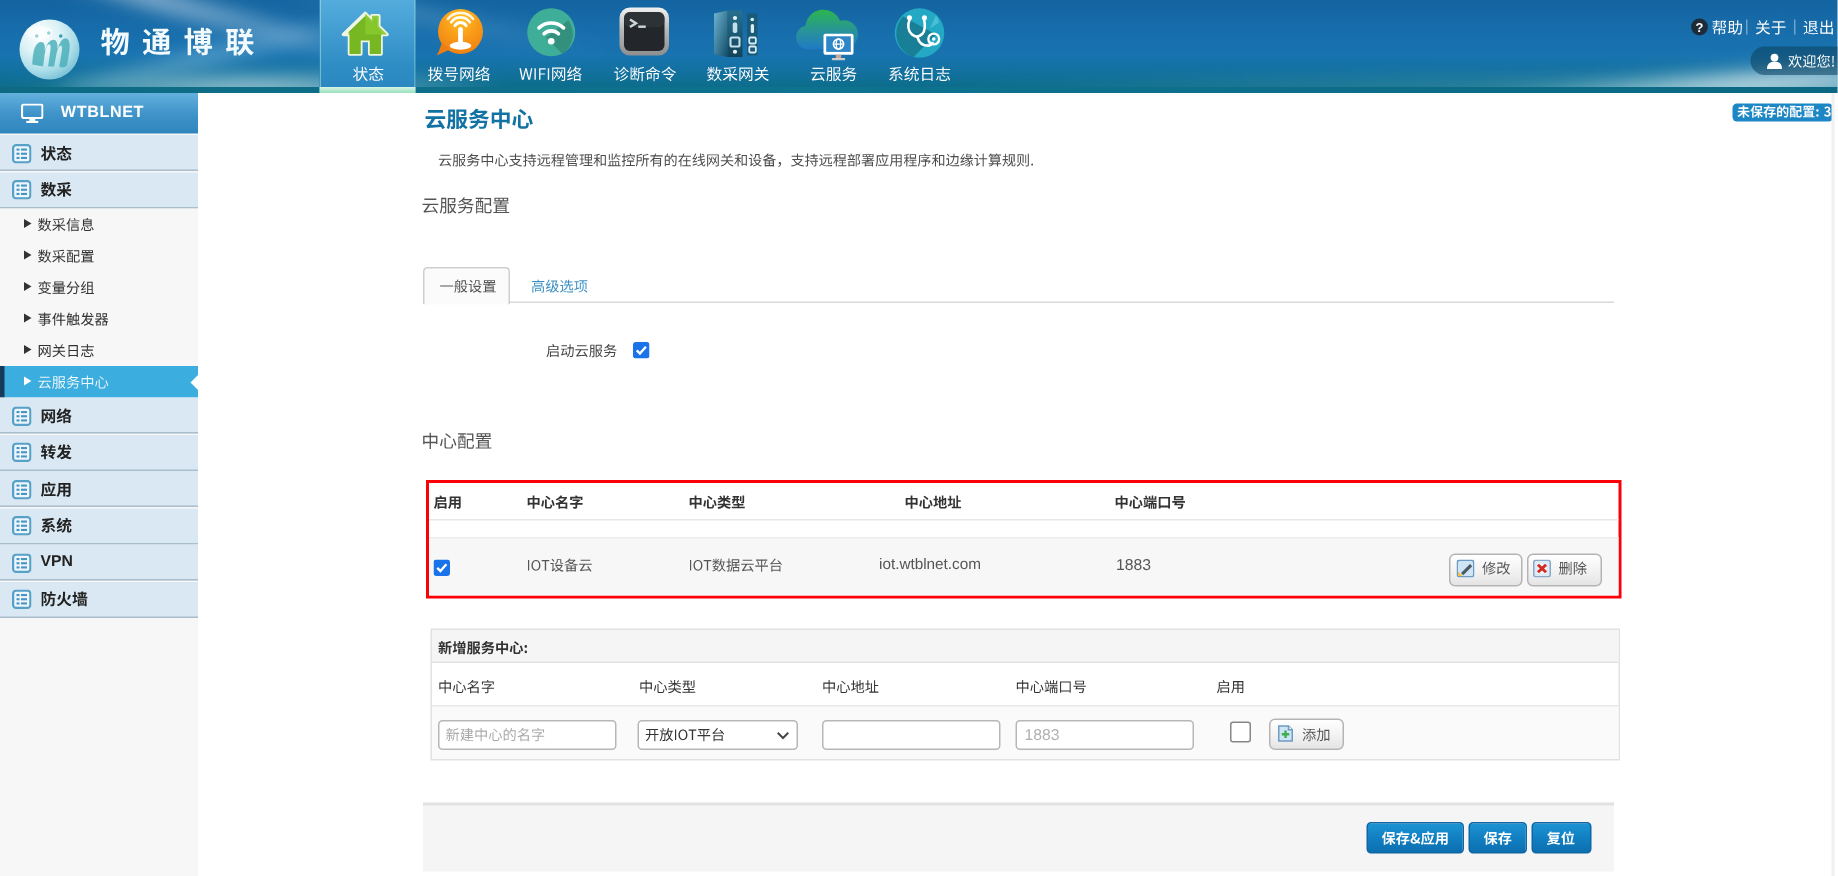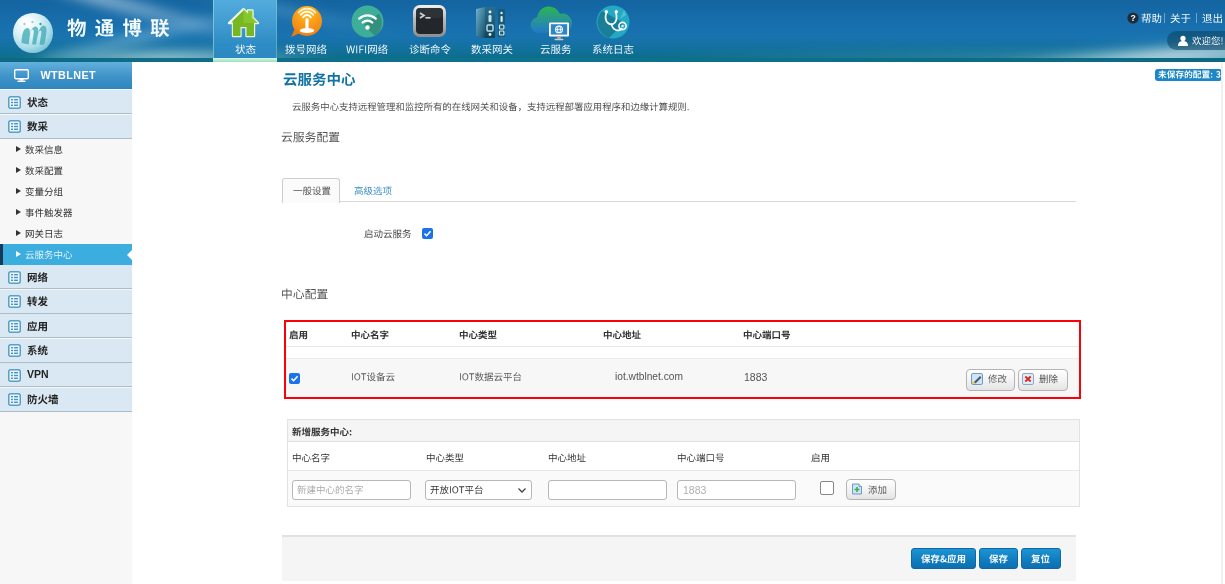--- a/index.html
+++ b/index.html
@@ -384,21 +384,21 @@
 <svg class="abs" style="left:289px;top:372.5px" width="11" height="11" viewBox="0 0 11 11">
 <rect width="11" height="11" rx="2" fill="#1a73e8"></rect>
     <path d="M2.5 5.6 L4.6 7.7 L8.6 3.2" fill="none" stroke="#fff" stroke-width="1.6"></path>
   </svg>
 <svg style="position:absolute;left:351px;top:372px;" width="45" height="12" viewBox="0 0 45 12">
     <path transform="translate(0,8.36)" d="M1 0L1.8 0L1.8 -7L1 -7ZM6.3 0.1C8.1 0.1 9.3 -1.3 9.3 -3.5C9.3 -5.7 8.1 -7.1 6.3 -7.1C4.6 -7.1 3.3 -5.7 3.3 -3.5C3.3 -1.3 4.6 0.1 6.3 0.1ZM6.3 -0.6C5.1 -0.6 4.2 -1.8 4.2 -3.5C4.2 -5.2 5.1 -6.3 6.3 -6.3C7.6 -6.3 8.4 -5.2 8.4 -3.5C8.4 -1.8 7.6 -0.6 6.3 -0.6ZM12.2 0L13.1 0L13.1 -6.2L15.2 -6.2L15.2 -7L10.1 -7L10.1 -6.2L12.2 -6.2ZM16.7 -7.4C17.2 -6.9 17.8 -6.3 18.1 -5.9L18.6 -6.4C18.3 -6.8 17.7 -7.4 17.1 -7.8ZM15.9 -5L15.9 -4.3L17.3 -4.3L17.3 -0.9C17.3 -0.5 17 -0.2 16.8 -0C16.9 0.1 17.1 0.4 17.2 0.6C17.3 0.4 17.6 0.2 19.3 -1.1C19.2 -1.2 19.1 -1.5 19 -1.7L18 -0.9L18 -5ZM20.2 -7.6L20.2 -6.6C20.2 -5.9 20 -5.1 18.7 -4.5C18.9 -4.4 19.1 -4.1 19.2 -4C20.6 -4.6 20.9 -5.7 20.9 -6.6L20.9 -7L22.5 -7L22.5 -5.4C22.5 -4.7 22.7 -4.5 23.3 -4.5C23.4 -4.5 23.9 -4.5 24.1 -4.5C24.2 -4.5 24.4 -4.5 24.6 -4.5C24.5 -4.7 24.5 -4.9 24.5 -5.1C24.4 -5.1 24.2 -5.1 24 -5.1C23.9 -5.1 23.5 -5.1 23.4 -5.1C23.2 -5.1 23.2 -5.2 23.2 -5.4L23.2 -7.6ZM23.2 -3.1C22.8 -2.4 22.3 -1.7 21.7 -1.2C21.1 -1.7 20.5 -2.4 20.2 -3.1ZM19.2 -3.8L19.2 -3.1L19.7 -3.1L19.5 -3.1C19.9 -2.2 20.5 -1.4 21.1 -0.8C20.4 -0.4 19.6 -0 18.8 0.1C18.9 0.3 19 0.6 19.1 0.8C20 0.5 20.9 0.2 21.7 -0.4C22.4 0.2 23.3 0.6 24.2 0.8C24.3 0.6 24.5 0.3 24.7 0.2C23.8 -0 22.9 -0.4 22.2 -0.8C23.1 -1.5 23.7 -2.4 24.1 -3.6L23.6 -3.8L23.5 -3.8ZM31.5 -6.5C31.1 -6.1 30.5 -5.6 29.8 -5.3C29.1 -5.6 28.6 -6 28.1 -6.4L28.3 -6.5ZM28.5 -8C28.1 -7.2 27.1 -6.2 25.7 -5.6C25.9 -5.5 26.1 -5.2 26.2 -5.1C26.8 -5.3 27.2 -5.7 27.6 -6C28 -5.6 28.5 -5.2 29 -4.9C27.9 -4.4 26.5 -4.1 25.3 -3.9C25.4 -3.8 25.6 -3.5 25.6 -3.3C27 -3.5 28.5 -3.9 29.8 -4.5C31 -4 32.4 -3.6 33.8 -3.4C33.9 -3.6 34.1 -3.9 34.3 -4.1C32.9 -4.2 31.6 -4.5 30.5 -4.9C31.4 -5.5 32.2 -6.1 32.7 -6.9L32.2 -7.2L32.1 -7.2L28.8 -7.2C29 -7.4 29.2 -7.6 29.3 -7.9ZM27.4 -1.2L29.4 -1.2L29.4 -0.2L27.4 -0.2ZM27.4 -1.8L27.4 -2.8L29.4 -2.8L29.4 -1.8ZM32.1 -1.2L32.1 -0.2L30.1 -0.2L30.1 -1.2ZM32.1 -1.8L30.1 -1.8L30.1 -2.8L32.1 -2.8ZM26.6 -3.4L26.6 0.8L27.4 0.8L27.4 0.5L32.1 0.5L32.1 0.7L32.9 0.7L32.9 -3.4ZM36.1 -7.2L36.1 -6.5L42.5 -6.5L42.5 -7.2ZM35.9 0.4C36.3 0.3 36.8 0.2 42 -0.2C42.3 0.2 42.5 0.5 42.6 0.8L43.3 0.4C42.8 -0.5 41.9 -1.9 41.1 -3L40.4 -2.6C40.8 -2.1 41.2 -1.5 41.6 -0.9L36.8 -0.5C37.6 -1.4 38.4 -2.6 39 -3.8L43.5 -3.8L43.5 -4.5L35.1 -4.5L35.1 -3.8L38 -3.8C37.4 -2.6 36.6 -1.4 36.3 -1.1C36 -0.7 35.8 -0.4 35.6 -0.4C35.7 -0.2 35.8 0.2 35.9 0.4Z" fill="#555555"></path>
   </svg>
 <svg style="position:absolute;left:458.5px;top:372px;" width="64" height="12" viewBox="0 0 64 12">
     <path transform="translate(0,8.36)" d="M1 0L1.8 0L1.8 -7L1 -7ZM6.3 0.1C8.1 0.1 9.3 -1.3 9.3 -3.5C9.3 -5.7 8.1 -7.1 6.3 -7.1C4.6 -7.1 3.3 -5.7 3.3 -3.5C3.3 -1.3 4.6 0.1 6.3 0.1ZM6.3 -0.6C5.1 -0.6 4.2 -1.8 4.2 -3.5C4.2 -5.2 5.1 -6.3 6.3 -6.3C7.6 -6.3 8.4 -5.2 8.4 -3.5C8.4 -1.8 7.6 -0.6 6.3 -0.6ZM12.2 0L13.1 0L13.1 -6.2L15.2 -6.2L15.2 -7L10.1 -7L10.1 -6.2L12.2 -6.2ZM19.7 -7.8C19.6 -7.4 19.3 -6.9 19 -6.5L19.5 -6.3C19.7 -6.6 20.1 -7.1 20.3 -7.5ZM16.4 -7.5C16.6 -7.1 16.9 -6.6 16.9 -6.3L17.5 -6.5C17.4 -6.9 17.1 -7.4 16.9 -7.7ZM19.4 -2.5C19.2 -2 18.9 -1.6 18.5 -1.2C18.2 -1.4 17.8 -1.6 17.5 -1.7C17.6 -1.9 17.7 -2.2 17.9 -2.5ZM16.6 -1.5C17 -1.3 17.6 -1 18 -0.8C17.4 -0.4 16.7 -0 15.9 0.1C16 0.3 16.2 0.5 16.3 0.7C17.1 0.4 17.9 0.1 18.6 -0.5C18.9 -0.3 19.2 -0.1 19.4 0.1L19.9 -0.4C19.7 -0.6 19.4 -0.7 19.1 -0.9C19.6 -1.4 20 -2.1 20.2 -2.9L19.8 -3.1L19.7 -3.1L18.2 -3.1L18.4 -3.6L17.7 -3.7C17.7 -3.5 17.6 -3.3 17.5 -3.1L16.2 -3.1L16.2 -2.5L17.2 -2.5C17 -2.1 16.8 -1.7 16.6 -1.5ZM18 -8L18 -6.2L16 -6.2L16 -5.6L17.7 -5.6C17.3 -5 16.6 -4.4 15.9 -4.1C16 -4 16.2 -3.8 16.3 -3.6C16.9 -3.9 17.5 -4.4 18 -5L18 -3.8L18.6 -3.8L18.6 -5.1C19.1 -4.8 19.7 -4.4 19.9 -4.1L20.3 -4.6C20.1 -4.8 19.2 -5.3 18.8 -5.6L20.6 -5.6L20.6 -6.2L18.6 -6.2L18.6 -8ZM21.5 -7.9C21.3 -6.2 20.8 -4.6 20.1 -3.6C20.2 -3.5 20.5 -3.3 20.6 -3.2C20.9 -3.6 21.1 -4 21.3 -4.4C21.5 -3.5 21.8 -2.6 22.1 -1.9C21.6 -1 20.8 -0.3 19.8 0.2C19.9 0.4 20.1 0.6 20.2 0.8C21.2 0.3 21.9 -0.4 22.5 -1.2C22.9 -0.4 23.5 0.2 24.3 0.7C24.4 0.5 24.6 0.2 24.8 0.1C24 -0.3 23.3 -1 22.8 -1.9C23.4 -2.9 23.7 -4 23.9 -5.5L24.5 -5.5L24.5 -6.1L21.8 -6.1C22 -6.7 22.1 -7.2 22.2 -7.8ZM23.2 -5.5C23.1 -4.4 22.8 -3.4 22.5 -2.6C22.1 -3.5 21.9 -4.4 21.7 -5.5ZM29.6 -2.3L29.6 0.8L30.2 0.8L30.2 0.4L33.2 0.4L33.2 0.7L33.8 0.7L33.8 -2.3L32 -2.3L32 -3.4L34.1 -3.4L34.1 -4.1L32 -4.1L32 -5.1L33.8 -5.1L33.8 -7.6L28.8 -7.6L28.8 -4.7C28.8 -3.2 28.7 -1.1 27.7 0.4C27.9 0.4 28.2 0.6 28.3 0.8C29.1 -0.4 29.3 -2 29.4 -3.4L31.3 -3.4L31.3 -2.3ZM29.5 -6.9L33.1 -6.9L33.1 -5.7L29.5 -5.7ZM29.5 -5.1L31.3 -5.1L31.3 -4.1L29.5 -4.1L29.5 -4.7ZM30.2 -0.2L30.2 -1.7L33.2 -1.7L33.2 -0.2ZM26.6 -8L26.6 -6.1L25.4 -6.1L25.4 -5.4L26.6 -5.4L26.6 -3.3C26.1 -3.2 25.7 -3 25.3 -2.9L25.5 -2.2L26.6 -2.6L26.6 -0.1C26.6 0 26.6 0 26.4 0C26.3 0 26 0 25.6 0C25.6 0.2 25.7 0.5 25.8 0.7C26.4 0.7 26.7 0.7 27 0.6C27.2 0.5 27.3 0.3 27.3 -0.1L27.3 -2.8L28.4 -3.2L28.3 -3.8L27.3 -3.5L27.3 -5.4L28.3 -5.4L28.3 -6.1L27.3 -6.1L27.3 -8ZM36.1 -7.2L36.1 -6.5L42.5 -6.5L42.5 -7.2ZM35.9 0.4C36.3 0.3 36.8 0.2 42 -0.2C42.3 0.2 42.5 0.5 42.6 0.8L43.3 0.4C42.8 -0.5 41.9 -1.9 41.1 -3L40.4 -2.6C40.8 -2.1 41.2 -1.5 41.6 -0.9L36.8 -0.5C37.6 -1.4 38.4 -2.6 39 -3.8L43.5 -3.8L43.5 -4.5L35.1 -4.5L35.1 -3.8L38 -3.8C37.4 -2.6 36.6 -1.4 36.3 -1.1C36 -0.7 35.8 -0.4 35.6 -0.4C35.7 -0.2 35.8 0.2 35.9 0.4ZM45.7 -6C46 -5.3 46.4 -4.4 46.5 -3.8L47.2 -4C47.1 -4.6 46.7 -5.5 46.3 -6.2ZM51.2 -6.2C51 -5.5 50.5 -4.6 50.2 -4L50.8 -3.8C51.1 -4.3 51.6 -5.2 51.9 -6ZM44.5 -3.3L44.5 -2.6L48.4 -2.6L48.4 0.8L49.1 0.8L49.1 -2.6L53 -2.6L53 -3.3L49.1 -3.3L49.1 -6.6L52.5 -6.6L52.5 -7.3L45 -7.3L45 -6.6L48.4 -6.6L48.4 -3.3ZM55.2 -3.2L55.2 0.8L55.9 0.8L55.9 0.2L60.6 0.2L60.6 0.7L61.3 0.7L61.3 -3.2ZM55.9 -0.5L55.9 -2.6L60.6 -2.6L60.6 -0.5ZM54.7 -4C55.1 -4.2 55.7 -4.2 61.1 -4.5C61.4 -4.2 61.6 -3.9 61.7 -3.7L62.3 -4.1C61.8 -4.9 60.7 -6.1 59.8 -6.9L59.2 -6.5C59.7 -6.1 60.2 -5.6 60.6 -5.1L55.7 -4.9C56.6 -5.7 57.4 -6.7 58.2 -7.7L57.5 -8C56.7 -6.8 55.6 -5.6 55.3 -5.3C54.9 -5 54.7 -4.8 54.5 -4.8C54.6 -4.6 54.7 -4.2 54.7 -4Z" fill="#555555"></path>
   </svg>
-<div class="abs" style="left:615px;top:370.5px;font-size:10.2px;color:#555">iot.wtblnet.com</div>
+<div class="abs" style="left:586px;top:370.5px;font-size:10.2px;color:#555">iot.wtblnet.com</div>
 <div class="abs" style="left:744px;top:370.5px;font-size:10.5px;color:#555">1883</div>
 <div class="gbtn" style="left:966px;top:368.5px;width:49px"></div>
 <svg class="abs" style="left:971px;top:373px" width="12" height="12" viewBox="0 0 12 12">
 <rect x="0.5" y="0.5" width="11" height="11" rx="1.5" fill="#cfe4f5" stroke="#6d9cc4"></rect>
 <path d="M1 11 L4 11 L1 8 Z" fill="#f5c33b"></path>
 <path d="M3 9 L9 3 L10.5 4.5 L4.5 10.5 Z" fill="#4a5a66"></path>
   </svg>
 <svg style="position:absolute;left:988px;top:374px;" width="20" height="12" viewBox="0 0 20 12">
     <path transform="translate(0,8.36)" d="M6.6 -3.7C6.1 -3.2 5.2 -2.7 4.3 -2.5C4.4 -2.4 4.6 -2.2 4.7 -2C5.6 -2.3 6.6 -2.8 7.2 -3.4ZM7.5 -2.7C6.9 -2.1 5.6 -1.5 4.4 -1.2C4.6 -1.1 4.7 -0.9 4.8 -0.8C6.1 -1.1 7.4 -1.7 8.1 -2.5ZM8.4 -1.7C7.6 -0.7 5.8 -0.1 3.9 0.2C4.1 0.3 4.2 0.6 4.3 0.7C6.3 0.4 8.1 -0.3 9 -1.4ZM2.9 -5.3L2.9 -0.7L3.5 -0.7L3.5 -5.3ZM5.3 -6.3L7.9 -6.3C7.6 -5.8 7.1 -5.4 6.6 -5C6 -5.4 5.5 -5.9 5.3 -6.3ZM5.4 -8C5 -7 4.3 -6 3.5 -5.3C3.7 -5.2 3.9 -5 4.1 -4.9C4.4 -5.2 4.6 -5.5 4.9 -5.9C5.2 -5.5 5.5 -5.1 6 -4.7C5.3 -4.3 4.4 -4 3.5 -3.9C3.6 -3.7 3.8 -3.5 3.9 -3.3C4.8 -3.5 5.7 -3.8 6.6 -4.3C7.2 -3.9 7.9 -3.6 8.8 -3.4C8.9 -3.5 9.1 -3.8 9.2 -4C8.4 -4.1 7.7 -4.4 7.1 -4.7C7.9 -5.2 8.5 -5.9 8.8 -6.8L8.4 -7L8.3 -6.9L5.6 -6.9C5.8 -7.2 5.9 -7.5 6 -7.8ZM2.2 -7.9C1.8 -6.5 1 -5 0.2 -4C0.3 -3.9 0.5 -3.5 0.6 -3.3C0.9 -3.7 1.2 -4.1 1.5 -4.6L1.5 0.8L2.1 0.8L2.1 -5.8C2.4 -6.4 2.7 -7.1 2.9 -7.7ZM15.2 -5.6L17.2 -5.6C17 -4.3 16.7 -3.3 16.2 -2.4C15.7 -3.3 15.4 -4.3 15.2 -5.5ZM10.2 -7.3L10.2 -6.6L12.9 -6.6L12.9 -4.6L10.3 -4.6L10.3 -1C10.3 -0.6 10.2 -0.5 10.1 -0.4C10.2 -0.3 10.3 0.1 10.3 0.3C10.6 0.1 10.9 -0.1 13.7 -1.1C13.6 -1.3 13.6 -1.6 13.6 -1.8L11.1 -0.9L11.1 -3.9L13.6 -3.9L13.5 -3.8C13.7 -3.7 14 -3.4 14.1 -3.3C14.3 -3.7 14.6 -4 14.8 -4.5C15 -3.4 15.4 -2.5 15.8 -1.7C15.2 -0.9 14.5 -0.3 13.5 0.2C13.6 0.3 13.8 0.6 13.9 0.8C14.8 0.3 15.6 -0.3 16.2 -1.1C16.7 -0.3 17.4 0.3 18.2 0.7C18.3 0.5 18.5 0.3 18.7 0.1C17.9 -0.3 17.2 -0.9 16.6 -1.7C17.3 -2.7 17.7 -4 17.9 -5.6L18.5 -5.6L18.5 -6.2L15.4 -6.2C15.6 -6.7 15.8 -7.3 15.9 -7.9L15.2 -8C14.9 -6.4 14.3 -4.9 13.6 -3.9L13.6 -7.3Z" fill="#555555"></path>
   </svg>

